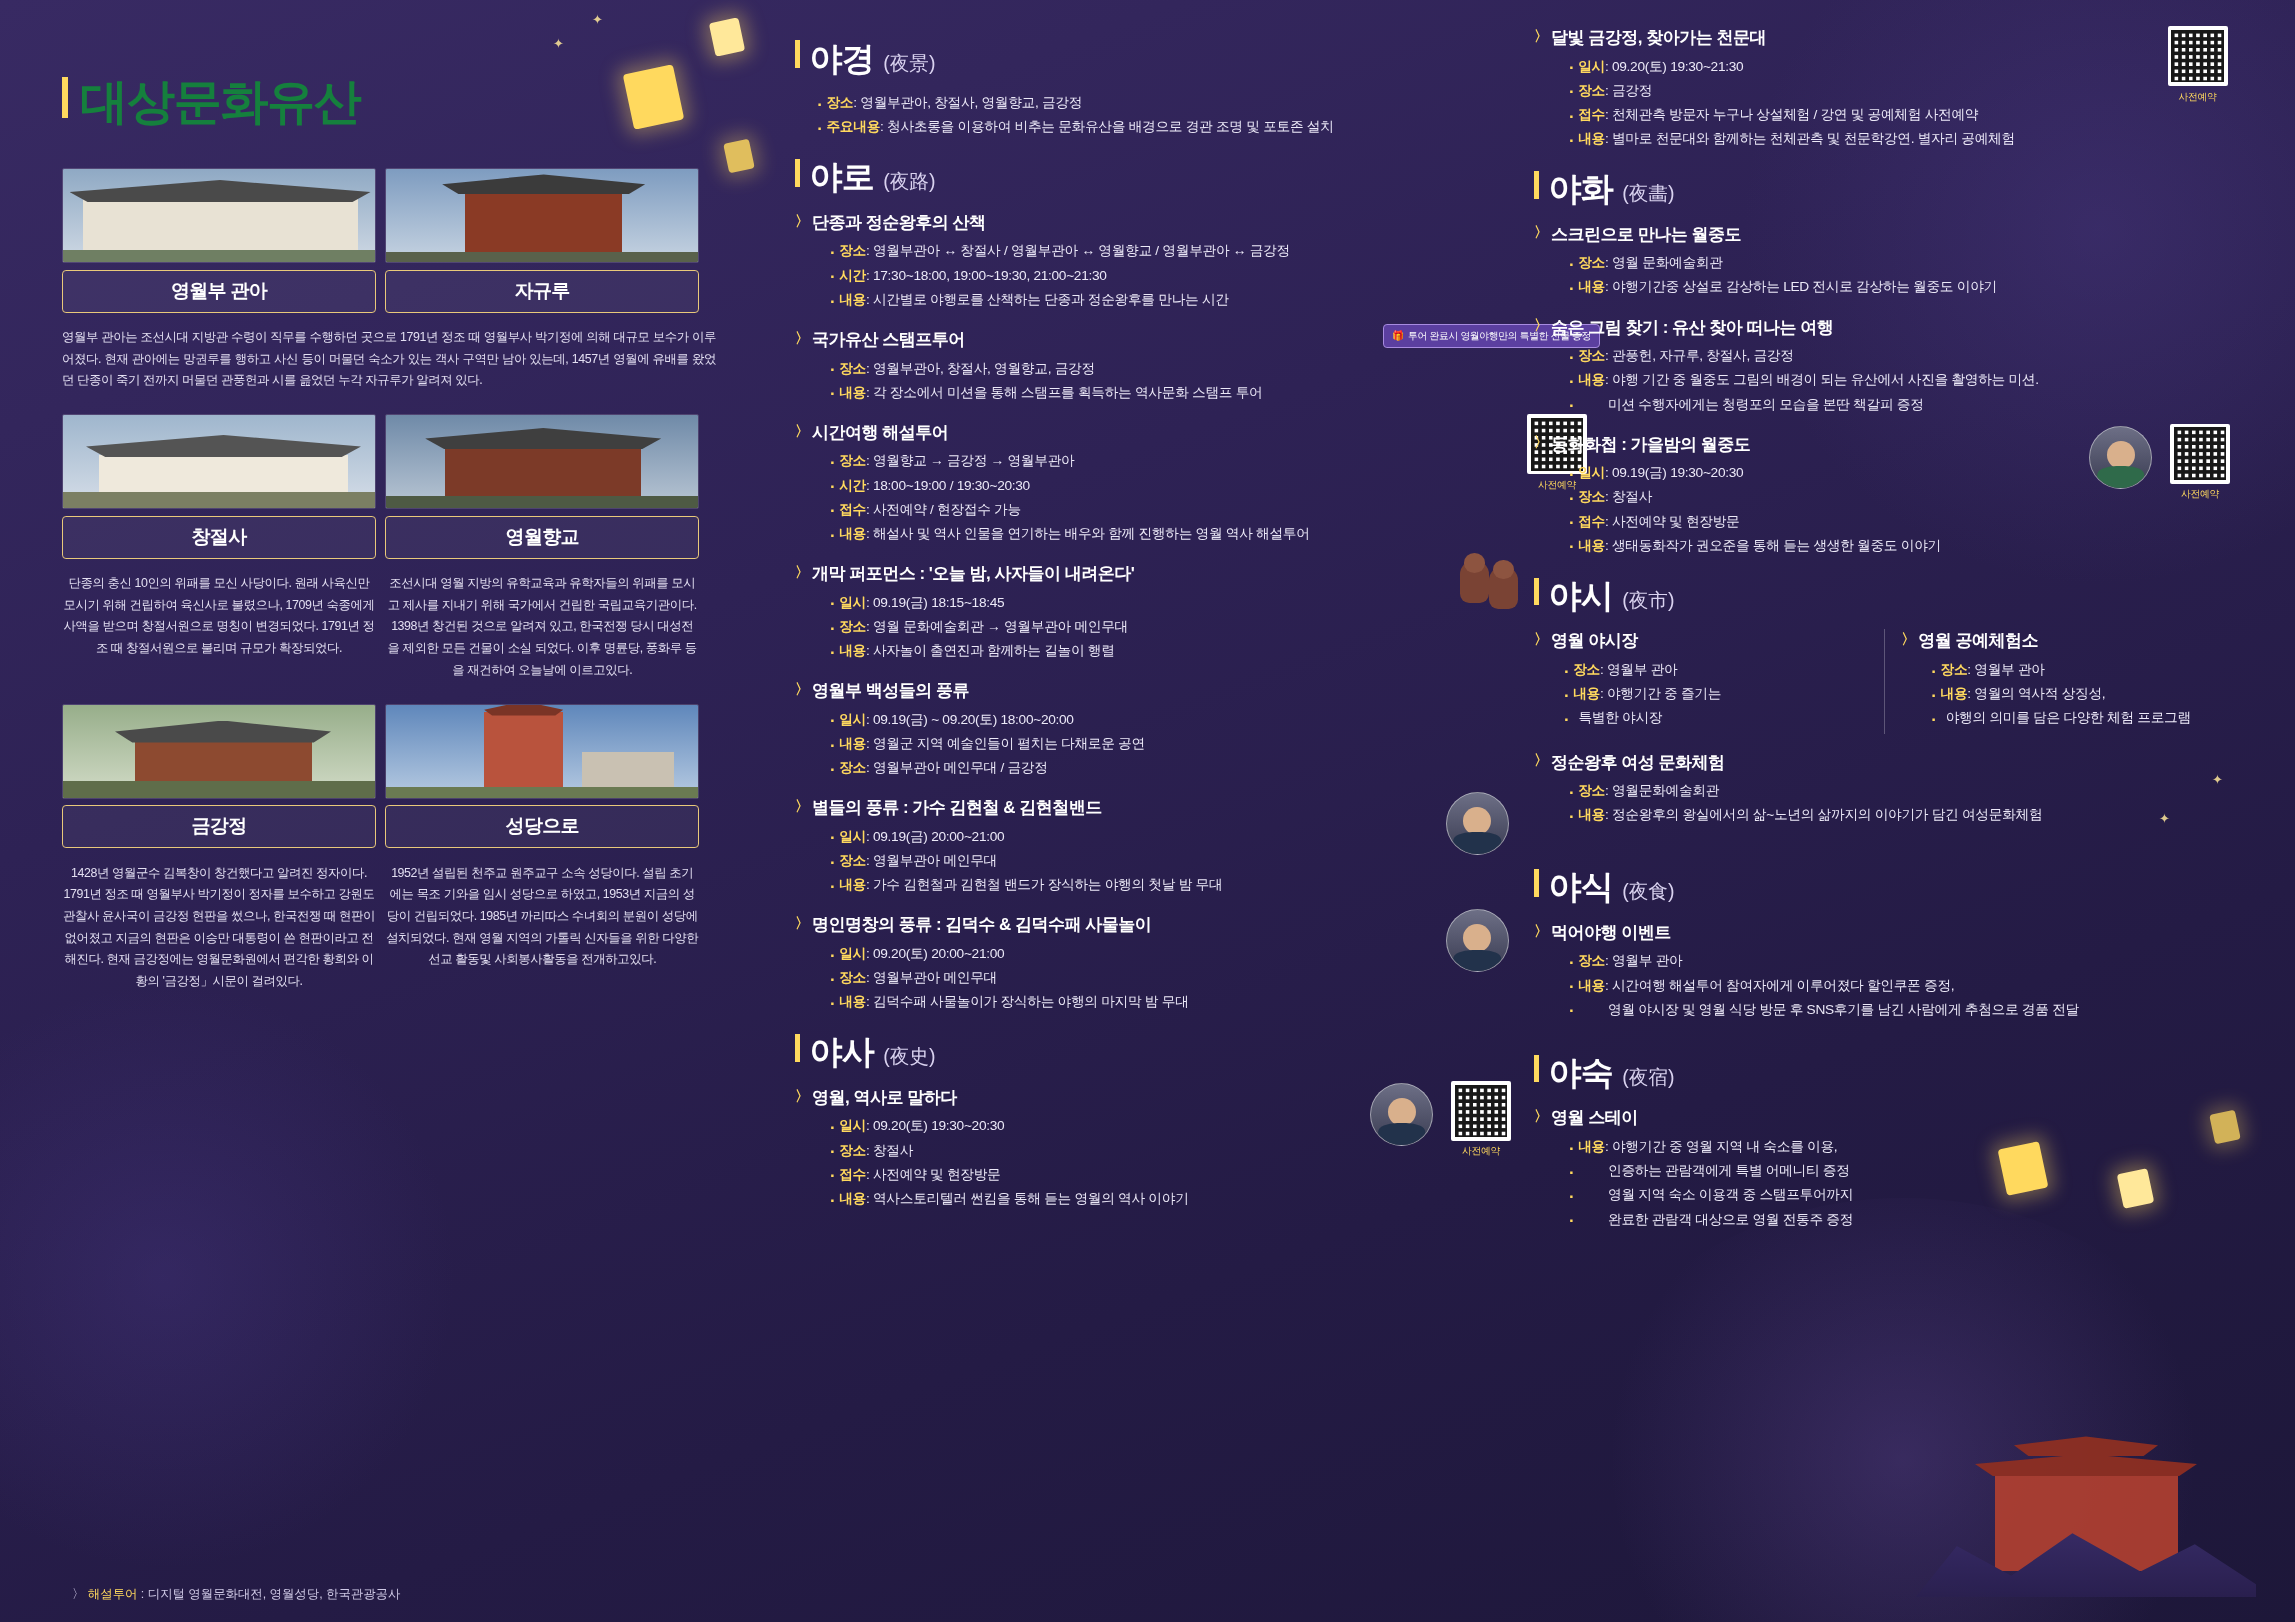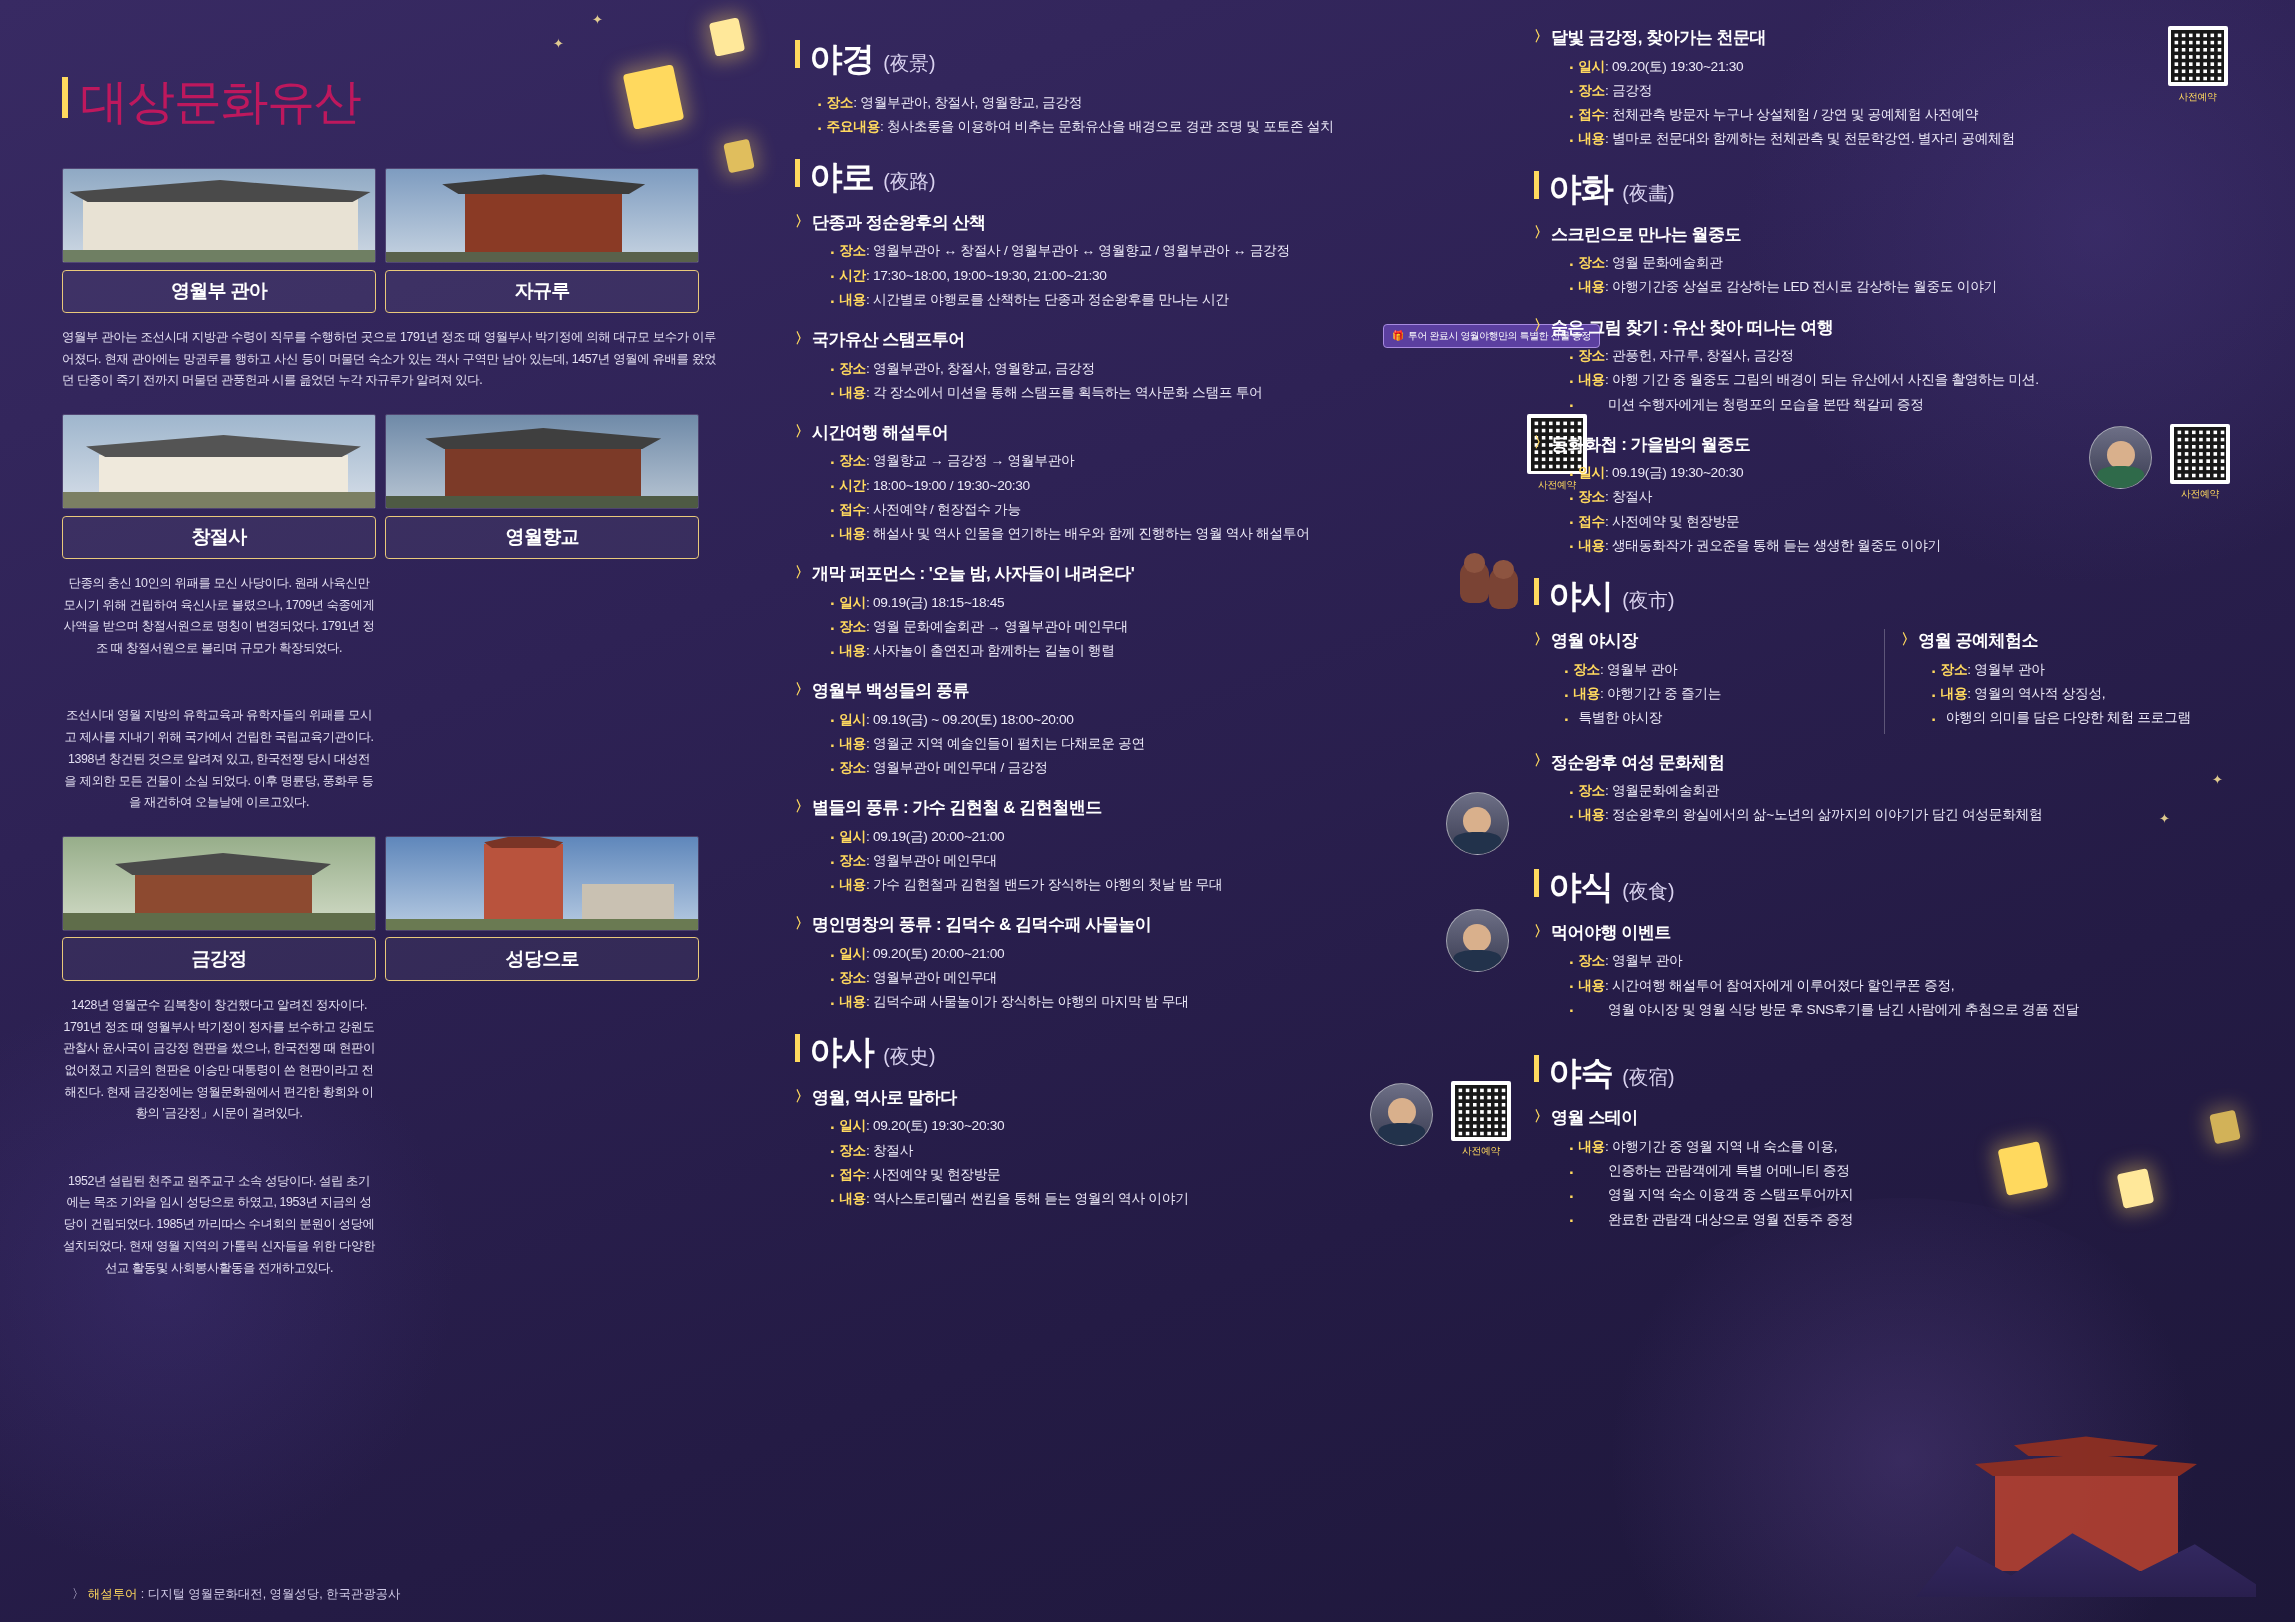--- a/index.html
+++ b/index.html
@@ -21,42 +21,42 @@
   .glow.g2 { width:720px;height:720px; right:-164px; top:-131px;
     background:radial-gradient(circle,#52408f55 0%, #00000000 70%); }
   .glow.g3 { width:654px;height:523px; right:65px; bottom:-98px;
     background:radial-gradient(circle,#6a4fa055 0%, #00000000 70%); }
 
   .page { position:relative; width:2295px; height:1623px; }
 
   
   .left-col { position:absolute; left:62px; top:39px; width:654px; }
   .main-title {
-    font-size:48px; font-weight:normal; letter-spacing:-1.3px;
-    padding-left:18.3px; position:relative; margin:31px 0 34px 0; color:#be185d;
+    font-size:48px; font-weight:bold; letter-spacing:-1.3px;
+    padding-left:18.3px; position:relative; margin:31px 0 34px 0; color:#15803d;
   }
   .main-title:before {
     content:""; position:absolute; left:0; top:6.5px; width:5.9px; height:41px;
     background:#ffd95e;
   }
   .photo-grid { display:flex; gap:9.2px; margin-bottom:0; }
   .photo-cell { width:314px; }
   .photo {
     width:314px; height:95px; border-radius:2px; overflow:hidden; position:relative;
     border:0.7px solid rgba(255,255,255,.15);
   }
   .photo .sky { position:absolute; inset:0; }
   .photo .ground { position:absolute; left:0; right:0; bottom:0; height:38%; }
   .photo .bld { position:absolute; }
   .cap {
     margin-top:6.5px; border:1.3px solid #e9c97a; border-radius:3.9px;
     text-align:center; font-size:19px; font-weight:bold; padding:7.2px 0 7.9px;
     background:rgba(255,255,255,.05); letter-spacing:-0.7px;
   }
-  .desc-row { display:flex; gap:9.2px;flex-direction:column; }
+  .desc-row { display:flex; gap:9.2px; }
   .desc {
     font-size:12.4px; line-height:1.75; color:#e3dff2; margin:14.4px 0 22px;
     text-align:justify; letter-spacing:-0.4px;
   }
   .desc.half { width:314px; text-align:center; }
   .credit {
     position:absolute; left:72px; bottom:19.6px; font-size:12.4px; color:#cfc9e6;
   }
   .credit b { color:#ffd95e; font-weight:normal; }
 

